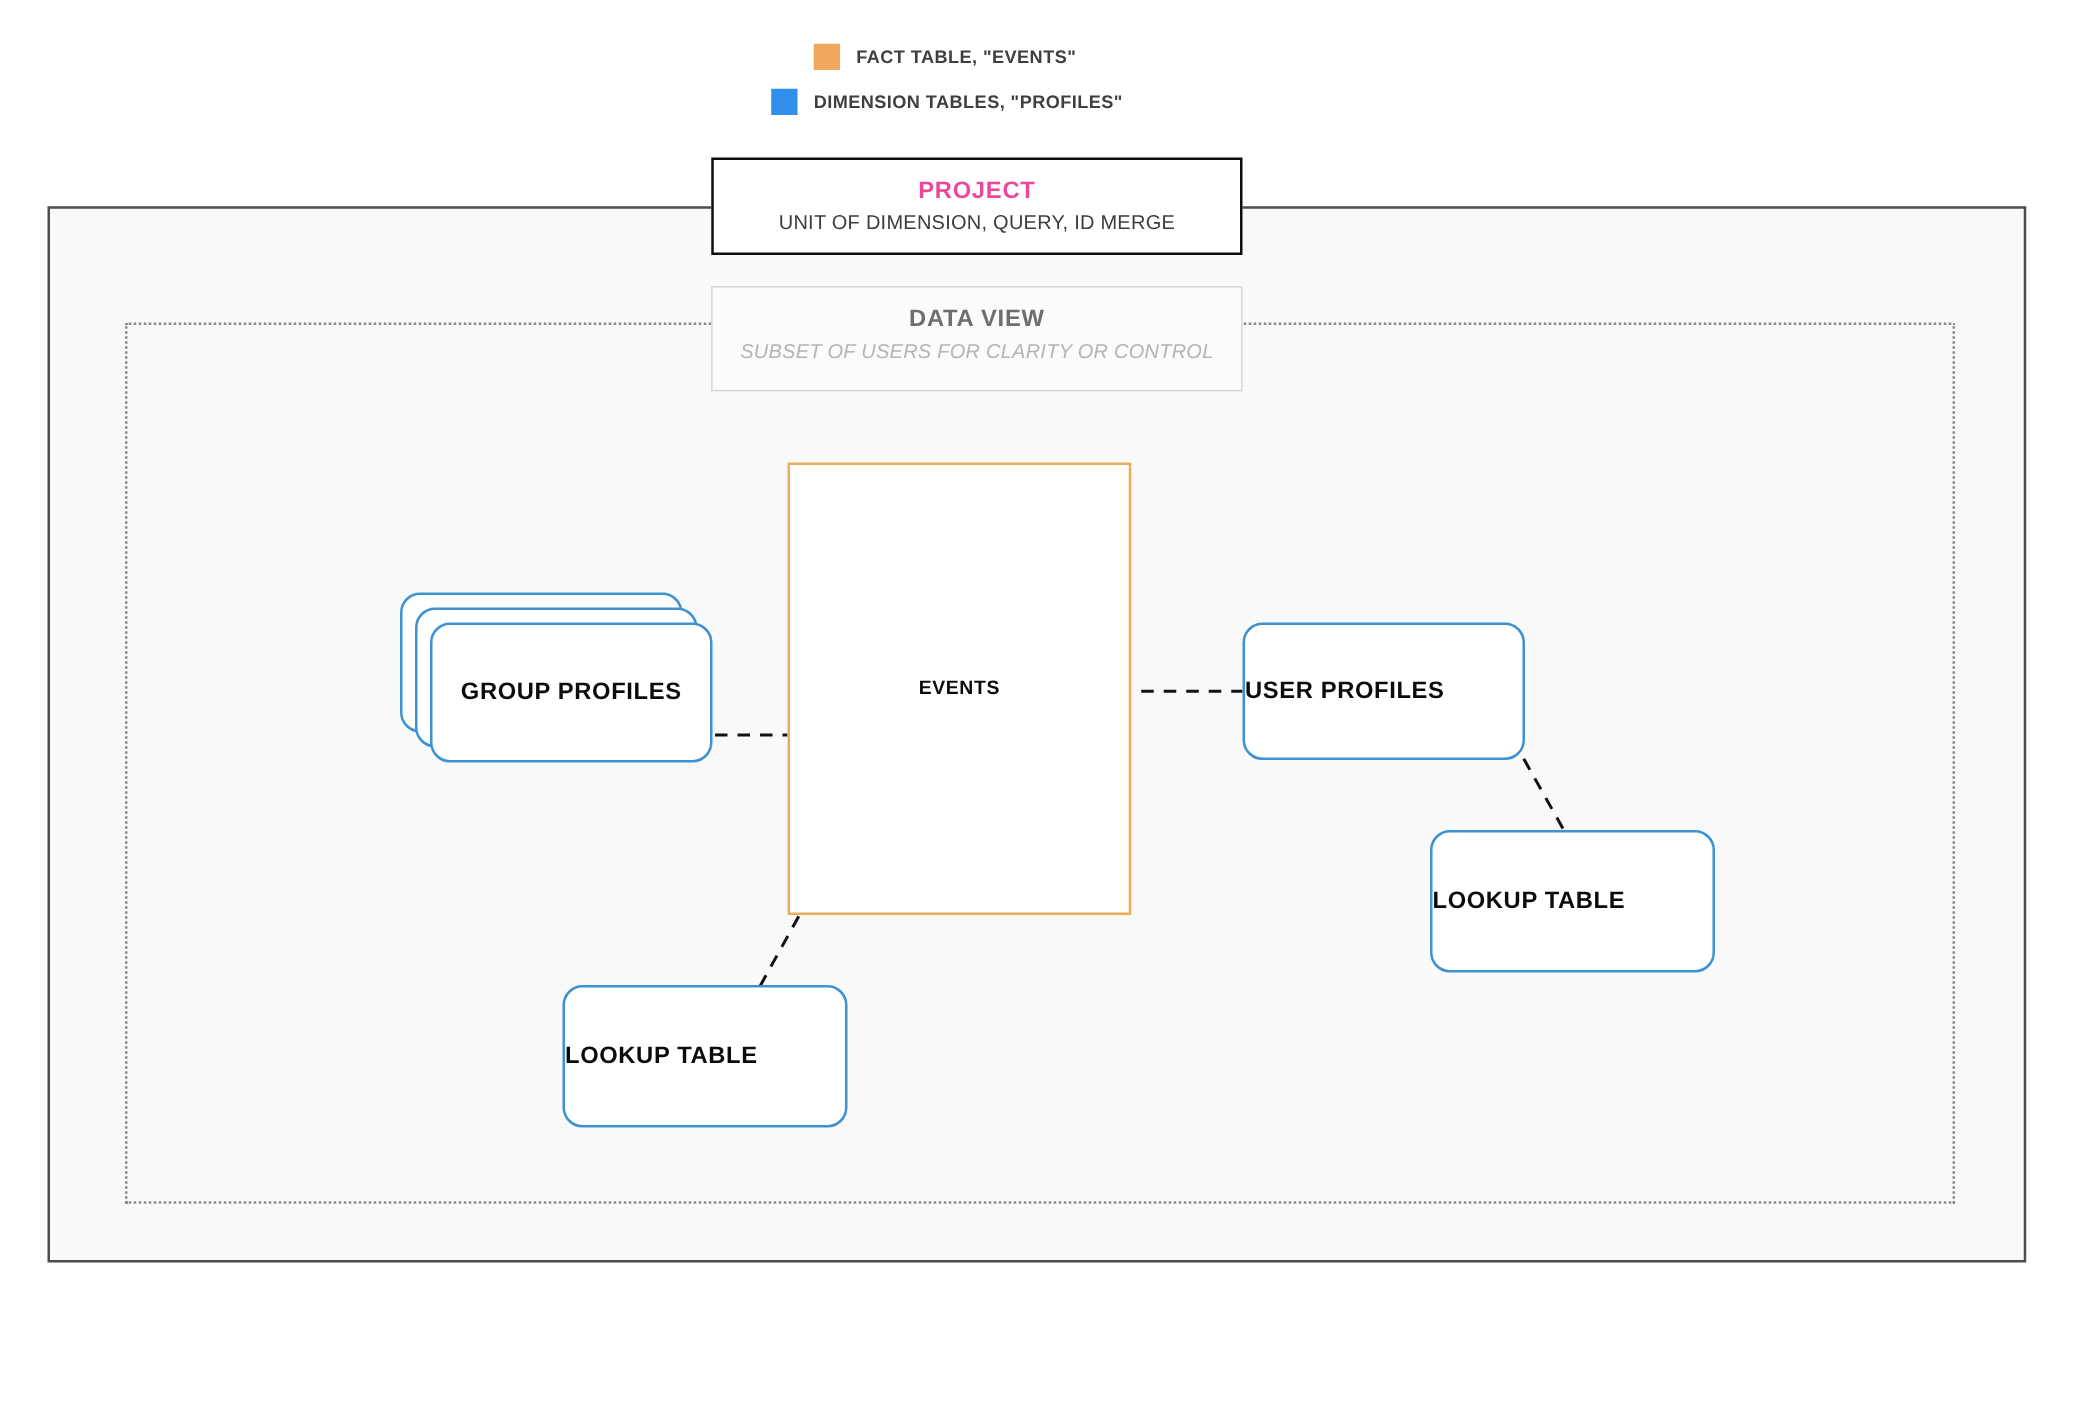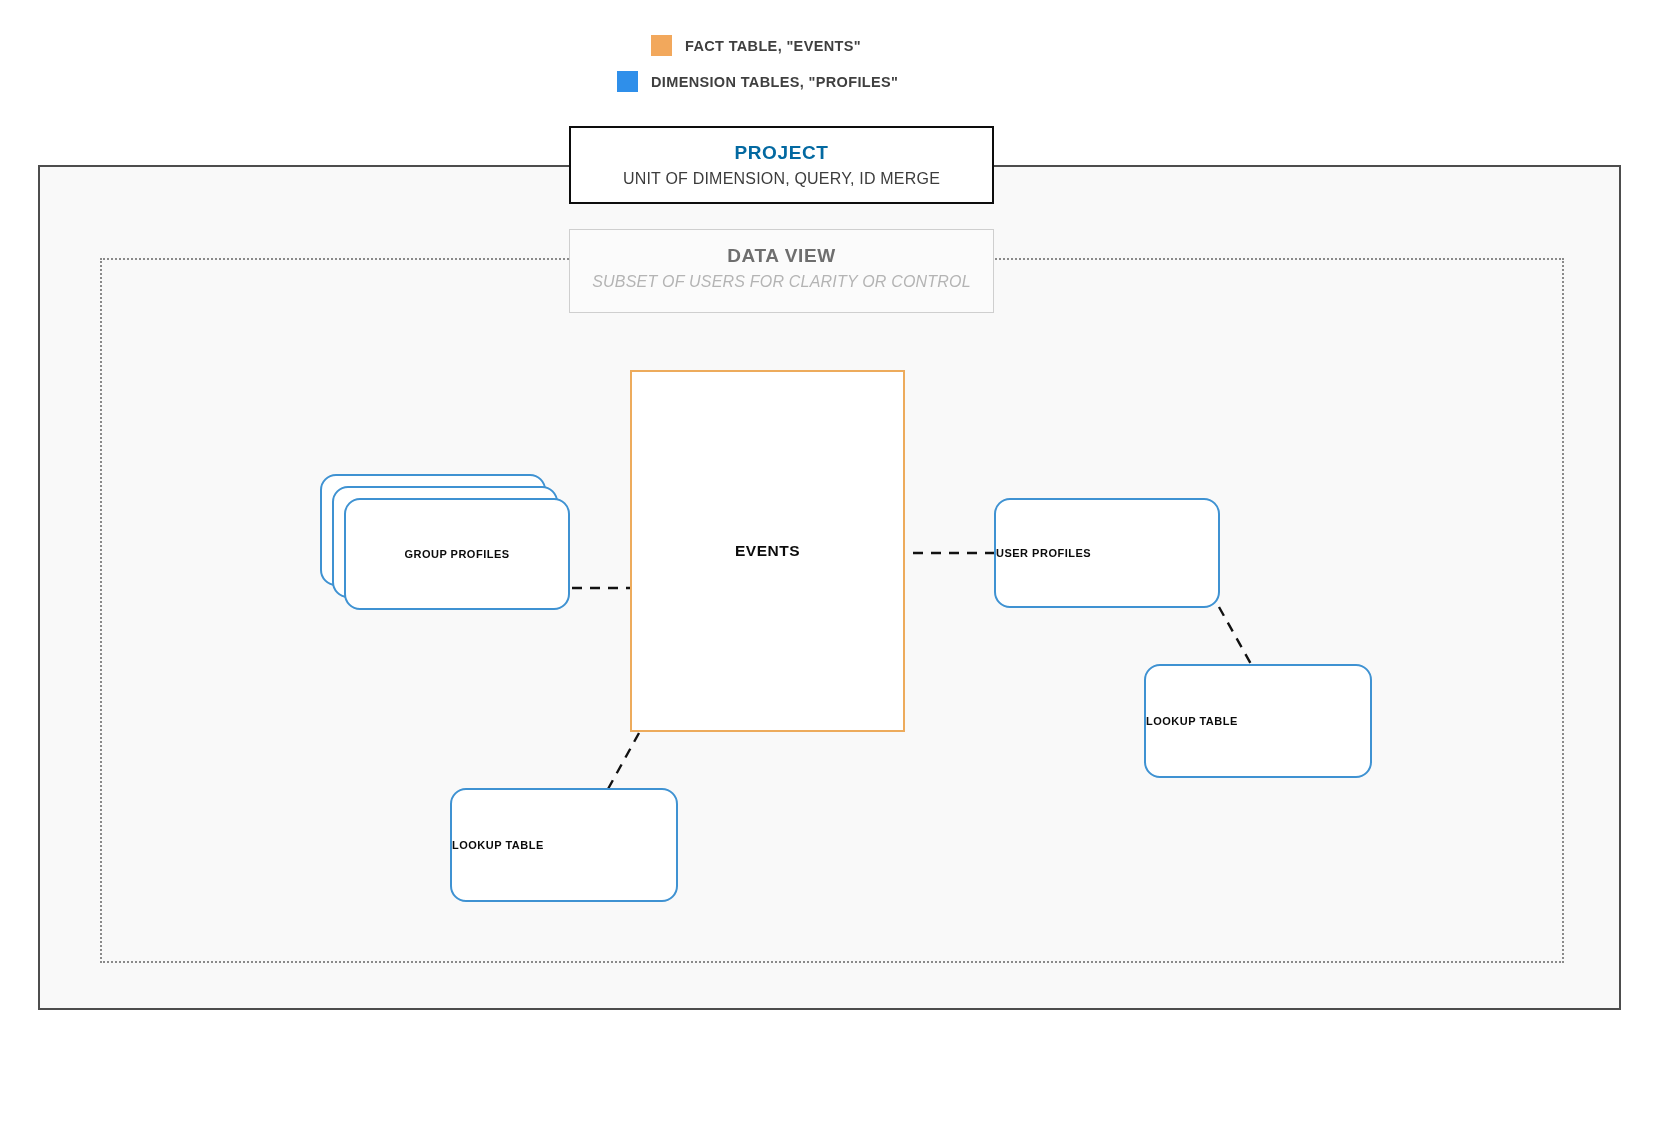--- a/index.html
+++ b/index.html
@@ -85,21 +85,21 @@
     width: 425px;
     height: 84px;
     border: 1px solid #cfcfcf;
     background: #fbfbfb;
     padding-top: 14px;
   }
   .card-title {
     font-size: 19px;
     font-weight: bold;
     letter-spacing: 0.6px;
-    color: #0369a1;
+    color: #ec4899;
     line-height: 1.25;
   }
   .card-sub {
     font-size: 16px;
     font-weight: normal;
     letter-spacing: 0.2px;
     color: #3c3c3c;
     margin-top: 5px;
   }
   #dataview-card .card-title { color: #6e6e6e; }
@@ -126,21 +126,21 @@
     position: absolute;
     box-sizing: border-box;
     background: #ffffff;
     border: 2px solid #3f92d2;
     border-radius: 16px;
     display: flex;
     align-items: center;
     justify-content: flex-start;
   }
   .node-label {
-    font-size: 11px;
+    font-size: 19px;
     font-weight: bold;
     letter-spacing: 0.5px;
     color: #0b0b0b;
     white-space: nowrap;
   }
 
   
   #group-stack {
     position: absolute;
     left: 320px;

